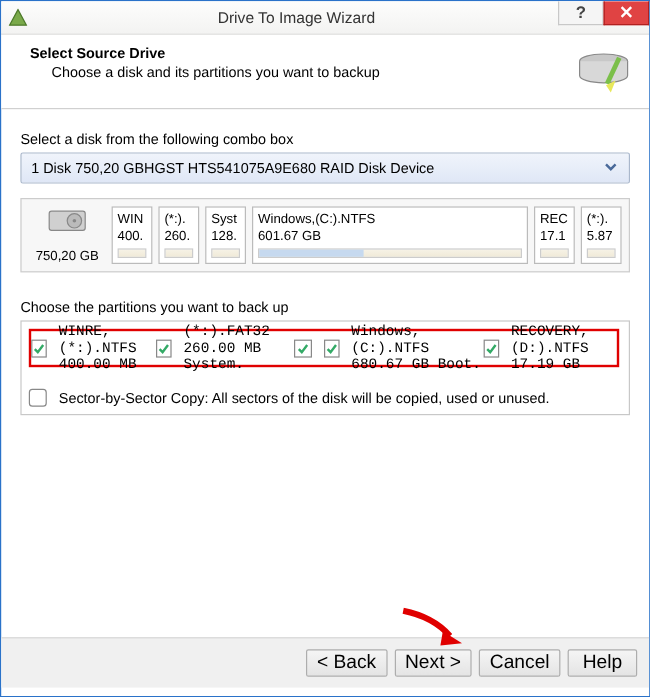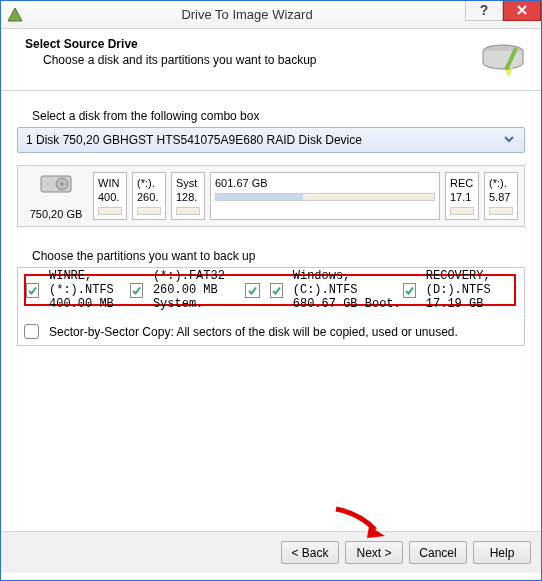--- a/index.html
+++ b/index.html
@@ -59,21 +59,21 @@
   .header-sub { font-size: 12px; color:#000; padding-left:18px;}
   .header-icon {
     width: 48px; height: 48px;
   }
 
   .body-area {
     padding: 8px 16px 0 16px;
     height: 440px;
     overflow: hidden;
   }
-  .label-row { font-size:12px; color:#000; margin: 10px 0 4px 15px;}
+  .label-row { font-size:12px; color:#000; margin: 10px 0 4px 0;}
   .combo {
     height: 26px;
     border: 1px solid #a9b7cc;
     background: linear-gradient(#f0f4fb,#dfe7f6);
     display: flex; align-items: center;
     padding: 0 8px;
     color:#000;
     font-size:12px;
     border-radius:2px;
     cursor: pointer;
@@ -145,21 +145,21 @@
     background:#f0f0f0;
     display:flex; align-items:center; justify-content:flex-end;
     padding: 0 10px;
     gap:6px;
     position:relative;
   }
   .btn {
     min-width:58px; height:23px;
     border:1px solid #adadad;
     background:linear-gradient(#f5f5f5,#e4e4e4);
-    font-size:12px;
+    font-size:16px;
     border-radius:2px;
     cursor:pointer;
     padding:0 8px;
   }
   .arrow-annot {
     position:absolute;
     left:330px; bottom:30px;
     pointer-events:none;
   }
 </style>
@@ -230,20 +230,21 @@
       <div class="part-line1">(*:).</div>
         <div class="part-line2">260.</div>
         <div class="part-free"></div>
     </div>
     <div class="part-tile small">
       <div class="part-line1">Syst</div>
         <div class="part-line2">128.</div>
         <div class="part-free"></div>
     </div>
     <div class="part-tile big">
+      <div class="part-line1">Windows,(C:).NTFS</div>
       <div class="part-line2">601.67 GB</div>
       <div class="part-free half"></div>
     </div>
     <div class="part-tile small">
       <div class="part-line1">REC</div>
         <div class="part-line2">17.1</div>
         <div class="part-free"></div>
     </div>
     <div class="part-tile small">
       <div class="part-line1">(*:).</div>

